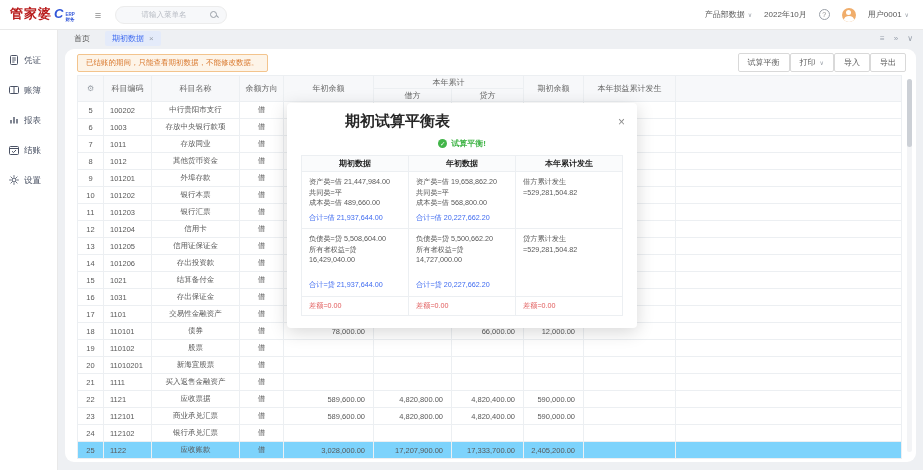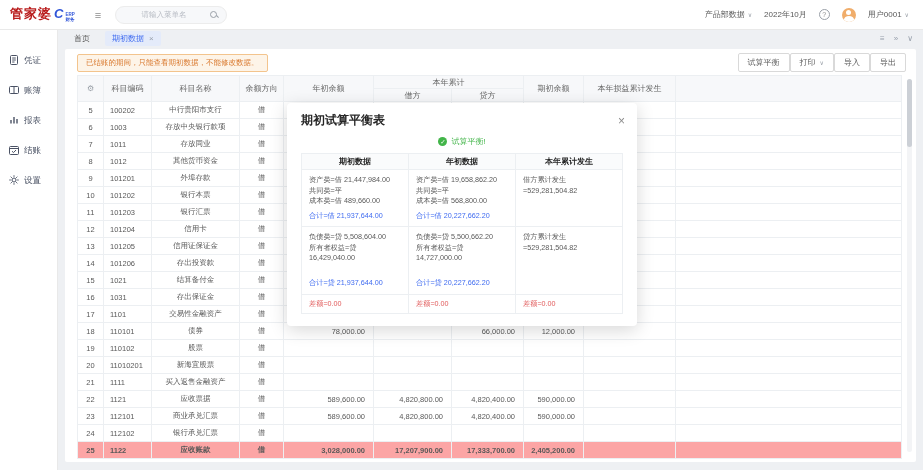--- a/index.html
+++ b/index.html
@@ -38,47 +38,47 @@
   .main { flex:1; display:flex; flex-direction:column; min-width:0; }
   
   .tabbar { height:17px; display:flex; align-items:center; padding:0 10px 0 16px; gap:15px; }
   .tab { font-size:8px; color:#595959; cursor:pointer; display:flex; align-items:center; }
   .tab.active { background:#e4ebfa; color:#3f6bf0; border-radius:2px; padding:2px 7px; }
   .tab-close { margin-left:5px; color:#98a0ac; font-size:8px; }
   .tab-tools { margin-left:auto; display:flex; gap:9px; color:#98a0ac; font-size:8px; }
   .tab-tools span { cursor:pointer; }
   
   .content { flex:1; padding:2px 7px 8px; }
-  .panel { position:relative; background:#fff; border-radius:2px; height:100%; overflow:hidden; }
+  .panel { position:relative; background:#fff; border-radius:9px; height:100%; overflow:hidden; }
   .toolbar { display:flex; align-items:center; justify-content:space-between; padding:4px 10px 3px 12px; }
   .warning { border:1px solid #f3c48d; background:#fdf4e8; color:#d9782d; font-size:7.5px; padding:3px 8px; border-radius:2px; }
   .btn-group { display:flex; }
   .btn { border:1px solid #d9d9d9; background:#fff; border-radius:2px; font-size:8px; color:#595959; padding:3px 9px; cursor:pointer; display:flex; align-items:center; font-family:inherit; }
   .btn .caret { margin-left:4px; }
   
   .table-wrap { margin:0 14px 0 12px; }
   table.grid { border-collapse:collapse; table-layout:fixed; width:825px; }
   .grid th, .grid td { border:1px solid #eceff2; font-weight:normal; overflow:hidden; white-space:nowrap; }
   .grid thead th { background:#f7f8fa; color:#666; font-size:8px; height:13px; text-align:center; }
   .grid tbody td { height:17px; font-size:7.5px; color:#595959; }
-  .grid tbody tr.selected td { background:#fca5a5;font-weight:bold; }
+  .grid tbody tr.selected td { background:#7dd3fc; }
   .c-no { text-align:center; color:#8c8c8c; }
   .c-code { text-align:left; padding-left:6px;margin-top:48px; }
   .c-name { text-align:center; }
   .c-dir { text-align:center; }
   .c-num { text-align:right; padding-right:8px; }
   .gear { color:#9aa0a8; font-size:8px; cursor:pointer; }
   .vscroll { position:absolute; right:4px; top:30px; bottom:10px; width:5px; background:#f3f4f6; border-radius:3px; }
   .vscroll .thumb { position:absolute; top:0; left:0; width:5px; height:68px; background:#ccd0d6; border-radius:3px; cursor:pointer; }
   
   .modal { position:absolute; left:287px; top:103px; width:350px; background:#fff; border-radius:4px; box-shadow:0 4px 18px rgba(0,0,0,.16); z-index:20; padding-bottom:12px; }
   .modal-head { display:flex; align-items:center; padding:9px 12px 0 14px; }
-  .modal-title { font-size:12px; color:#262626; font-weight:bold; }
+  .modal-title { font-size:15px; color:#262626; font-weight:bold;margin-left:44px; }
   .modal-close { margin-left:auto; color:#8c8c8c; font-size:12px; line-height:10px; cursor:pointer; }
-  .modal-status { text-align:center; margin:7px 0 6px; color:#42b549; font-size:8px; display:flex; align-items:center; justify-content:center; gap:4px; }
+  .modal-status { text-align:center; margin:7px 0 6px; color:#42b549; font-size:8px; display:flex; align-items:center; justify-content:center; gap:4px;font-weight:bold; }
   .check-circle { width:9px; height:9px; border-radius:50%; background:#42b549; color:#fff; font-size:6.5px; line-height:9px; text-align:center; display:inline-block; }
   table.balance { border-collapse:collapse; table-layout:fixed; width:322px; margin:0 14px; }
   .balance th, .balance td { border:1px solid #eceff2; }
   .balance th { background:#fafbfc; font-size:8px; color:#262626; font-weight:bold; height:16px; text-align:center; }
   .balance td { vertical-align:top; padding:5px 7px; font-size:7.2px; line-height:10.5px; color:#595959; }
   .balance .total { color:#3f6bf0; margin-top:4px; }
   .balance .blank { height:10.5px; }
   .balance td.diff { color:#e15b5b; padding:4px 7px; }
 </style>
 </head>

